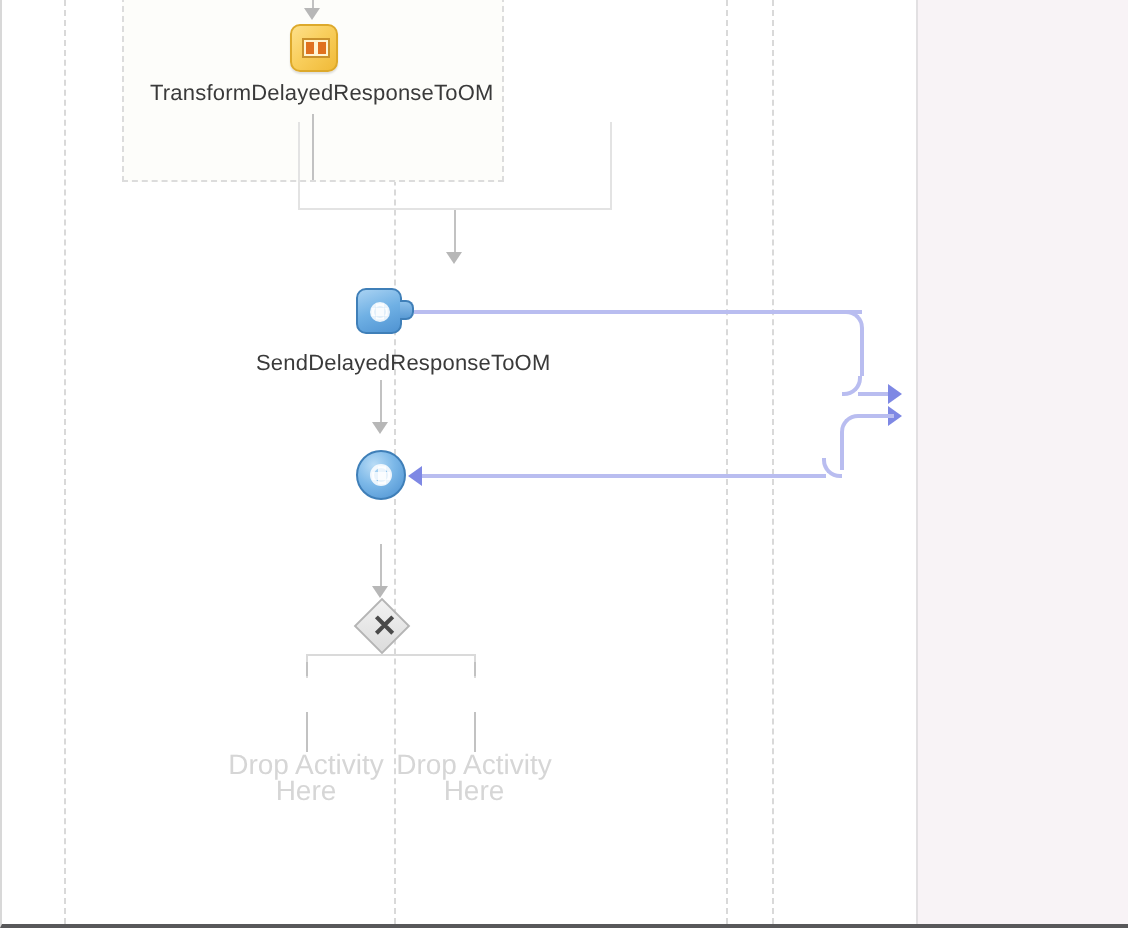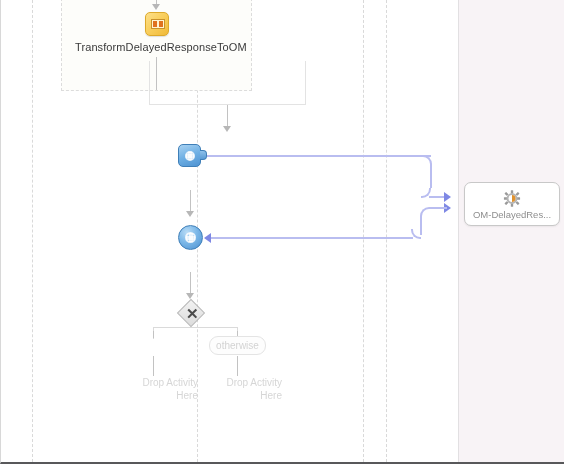--- a/index.html
+++ b/index.html
@@ -248,23 +248,23 @@
     align-items: center;
     justify-content: center;
     box-sizing: border-box;
     white-space: nowrap;
   }
 
   
   .dropzone {
     position: absolute;
     width: 90px;
-    font-size: 10px;
+    font-size: 14px;
     color: #d6d6d6;
-    text-align: right;
+    text-align: center;
     line-height: 13px;
     white-space: pre-line;
   }
 
   
   .partner-box {
     position: absolute;
     border: 1px solid #c8c8c8;
     border-radius: 7px;
     background: #ffffff;
@@ -316,40 +316,40 @@
 
   <div class="join-bracket" style="left:148px; top:61px; width:157px; height:44px;"></div>
 
   <div class="conn conn-v" style="left:226px; top:105px; height:22px;"></div>
   <div class="arrow-down" style="left:222px; top:126px;"></div>
 
   <div class="invoke-icon" style="left:177px; top:144px;">
     <div class="gear" style="left:6px; top:6px; width:10px; height:10px;"></div>
   </div>
   <div class="invoke-tab" style="left:199px; top:150px;"></div>
+  <div class="node-label" style="left:127px; top:176px;">SendDelayedResponseToOM</div>
 
   <div class="conn conn-v" style="left:189px; top:190px; height:22px;"></div>
   <div class="arrow-down" style="left:185px; top:211px;"></div>
 
   <div class="receive-icon" style="left:177px; top:225px;">
     <div class="gear" style="left:6px; top:6px; width:11px; height:11px;"></div>
   </div>
 
   <div class="conn conn-v" style="left:189px; top:272px; height:22px;"></div>
   <div class="arrow-down" style="left:185px; top:293px;"></div>
 
   <div class="gateway" style="left:180px; top:303px;"></div>
   <div class="gateway-x" style="left:185px; top:306px;">✕</div>
 
   <div class="branch-bracket" style="left:152px; top:327px; width:85px; height:12px;"></div>
 
   <div class="conn conn-v" style="left:152px; top:331px; height:7px;"></div>
   <div class="conn conn-v" style="left:236px; top:331px; height:7px;"></div>
 
-  <div class="cond-pill" style="left:208px; top:336px; width:57px;">otherwise</div>
 
   <div class="conn conn-v" style="left:152px; top:356px; height:20px;"></div>
   <div class="conn conn-v" style="left:236px; top:356px; height:20px;"></div>
 
   <div class="dropzone" style="left:107px; top:376px;">Drop Activity
 Here</div>
   <div class="dropzone" style="left:191px; top:376px;">Drop Activity
 Here</div>
 
   <div class="wire wire-h" style="left:206px; top:155px; width:224px;"></div>
@@ -360,34 +360,14 @@
   <div class="wire-arrow-right" style="left:443px; top:192px;"></div>
 
   <div class="wire-arrow-right" style="left:443px; top:203px;"></div>
   <div class="wire wire-h" style="left:428px; top:207px; width:18px;"></div>
   <div class="wire wire-corner-tr" style="left:419px; top:207px; width:10px; height:10px; border-width:2px 0 0 2px; border-top-left-radius:9px; border-top-right-radius:0;"></div>
   <div class="wire wire-v" style="left:419px; top:216px; height:19px;"></div>
   <div class="wire wire-corner-br" style="left:410px; top:229px; width:10px; height:10px; border-width:0 0 2px 2px; border-bottom-left-radius:9px; border-bottom-right-radius:0;"></div>
   <div class="wire wire-h" style="left:208px; top:237px; width:204px;"></div>
   <div class="wire-arrow-left" style="left:203px; top:233px;"></div>
 
-  <div class="partner-box" style="left:463px; top:182px; width:96px; height:44px;">
-    <div class="partner-gear">
-      <svg viewBox="0 0 20 20" width="17" height="17" aria-hidden="true">
-        <g fill="#9a9a9a">
-          <rect x="8.6" y="0.4" width="2.8" height="4" rx="0.6"></rect>
-          <rect x="8.6" y="15.6" width="2.8" height="4" rx="0.6"></rect>
-          <rect x="0.4" y="8.6" width="4" height="2.8" rx="0.6"></rect>
-          <rect x="15.6" y="8.6" width="4" height="2.8" rx="0.6"></rect>
-          <rect x="2.1" y="2.6" width="2.8" height="4" rx="0.6" transform="rotate(-45 3.5 4.6)"></rect>
-          <rect x="15.1" y="13.4" width="2.8" height="4" rx="0.6" transform="rotate(-45 16.5 15.4)"></rect>
-          <rect x="2.1" y="13.4" width="2.8" height="4" rx="0.6" transform="rotate(45 3.5 15.4)"></rect>
-          <rect x="15.1" y="2.6" width="2.8" height="4" rx="0.6" transform="rotate(45 16.5 4.6)"></rect>
-        </g>
-        <circle cx="10" cy="10" r="6.4" fill="#b5b5b5"></circle>
-        <circle cx="10" cy="10" r="4.1" fill="#ffffff"></circle>
-        <path d="M10 5.9 A4.1 4.1 0 0 1 10 14.1 Z" fill="#e0922e"></path>
-      </svg>
-    </div>
-    <div class="partner-label">OM-DelayedRes...</div>
-  </div>
 
 </div>
 
 </body></html>

